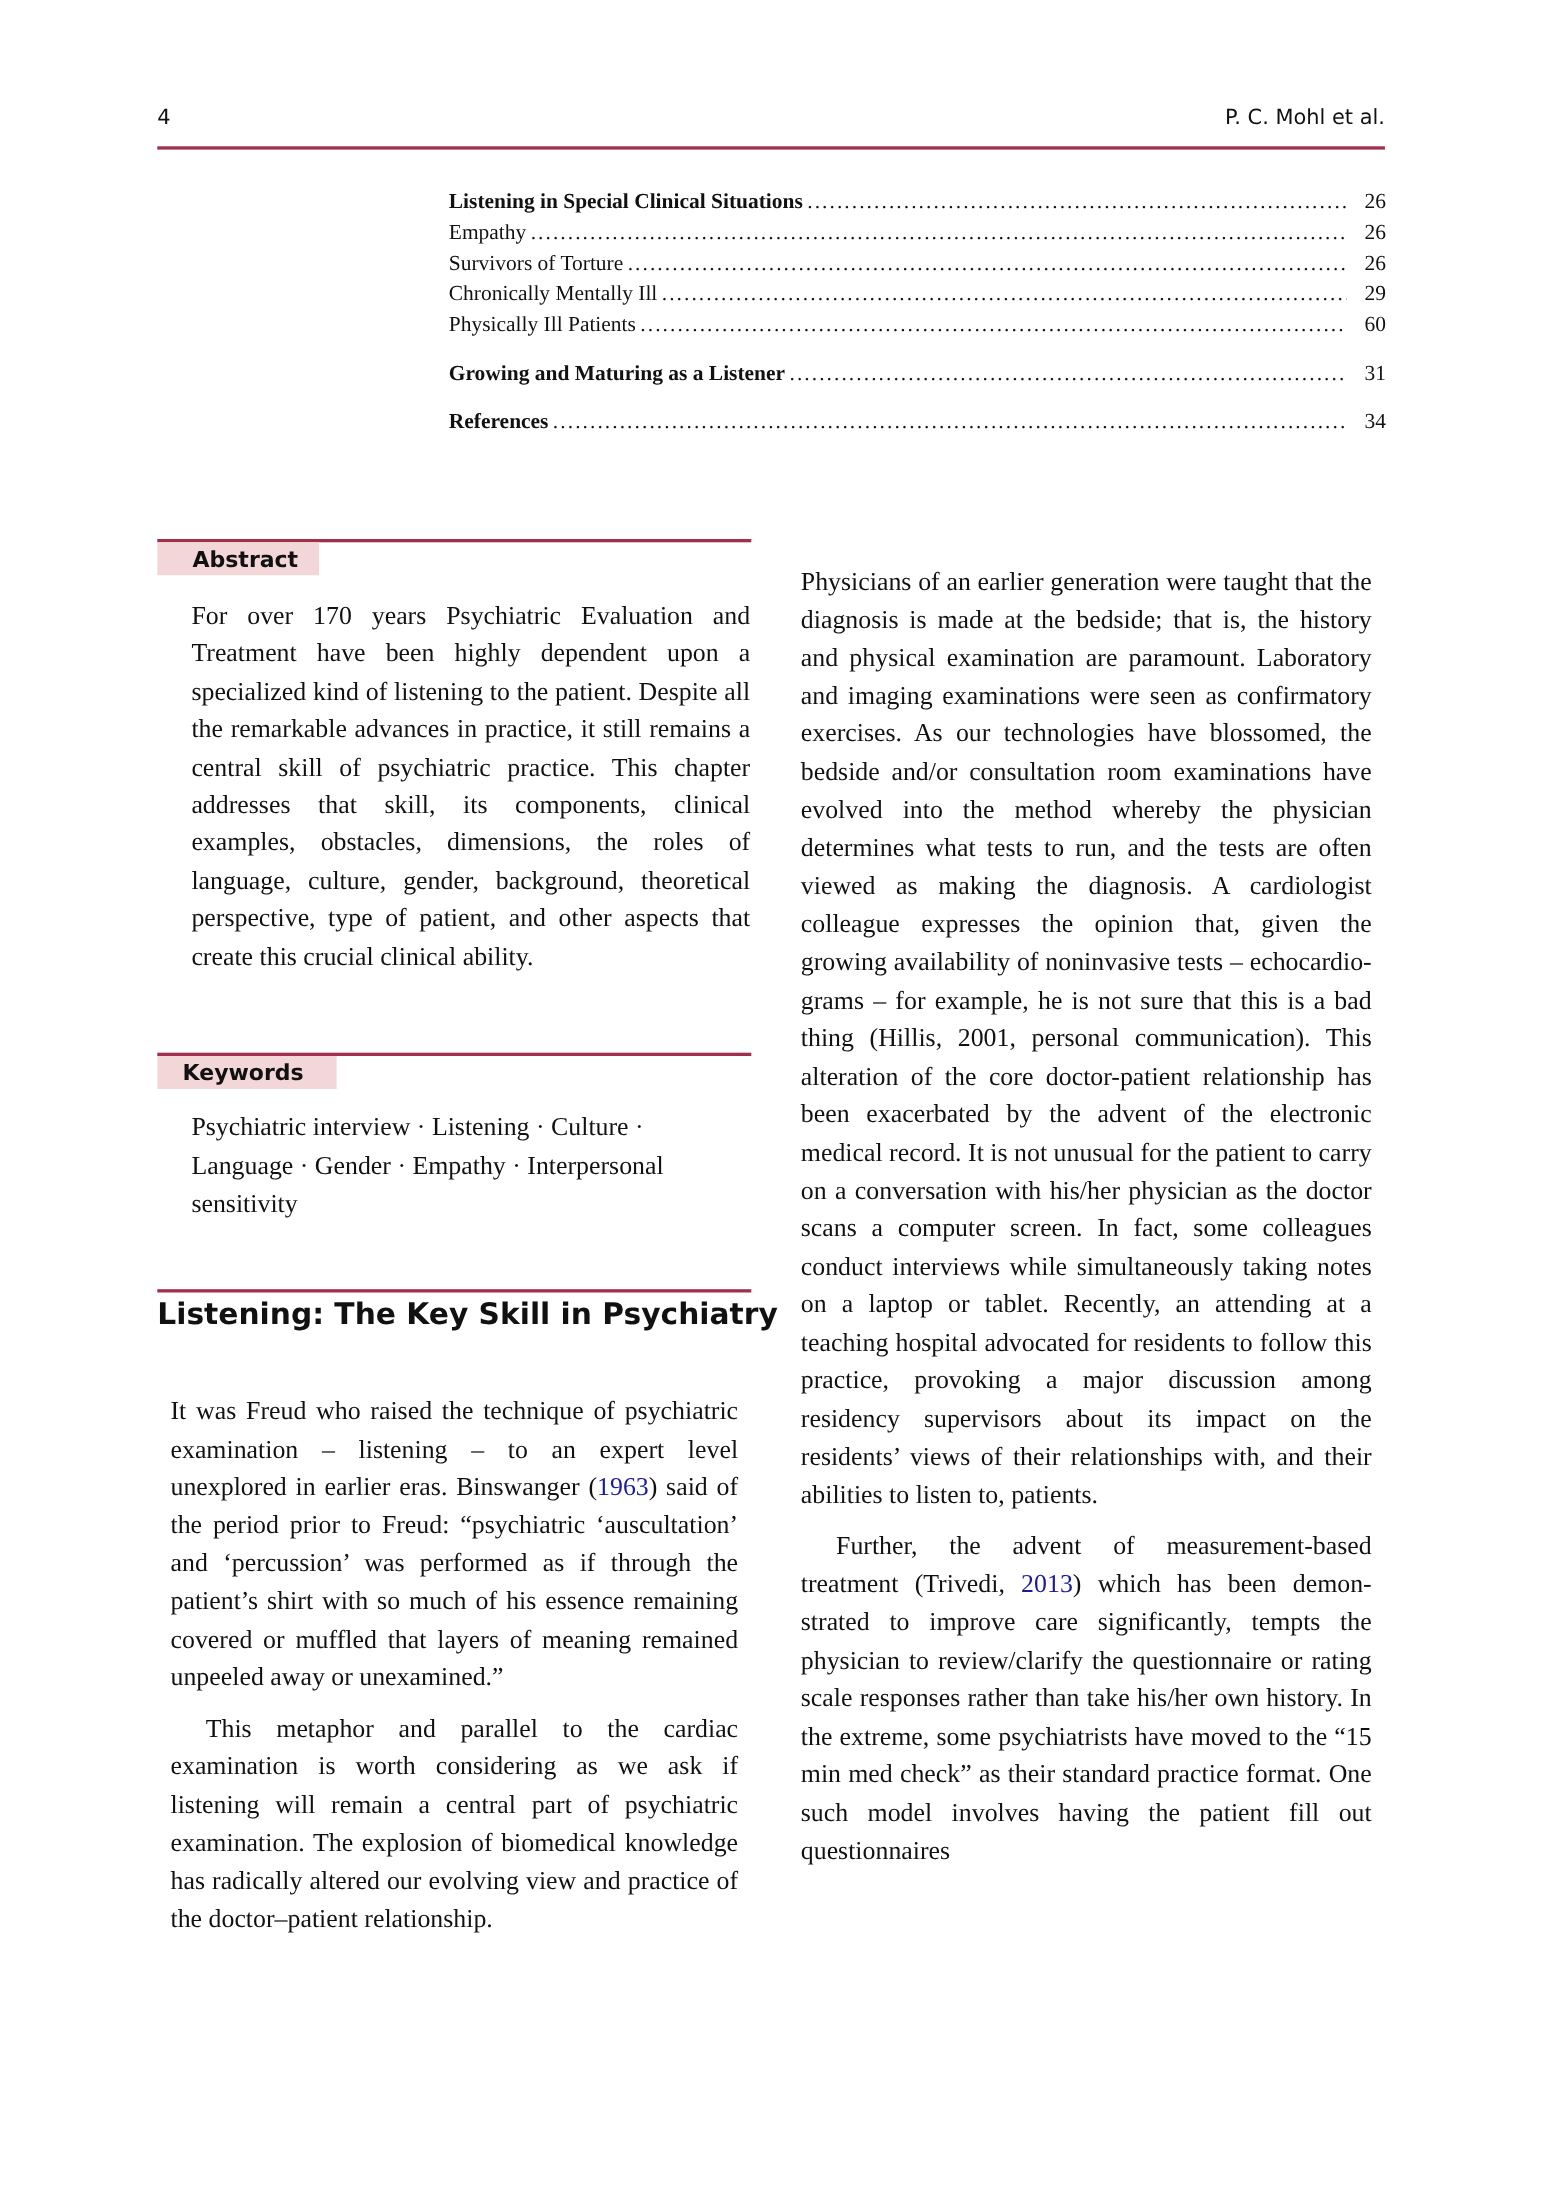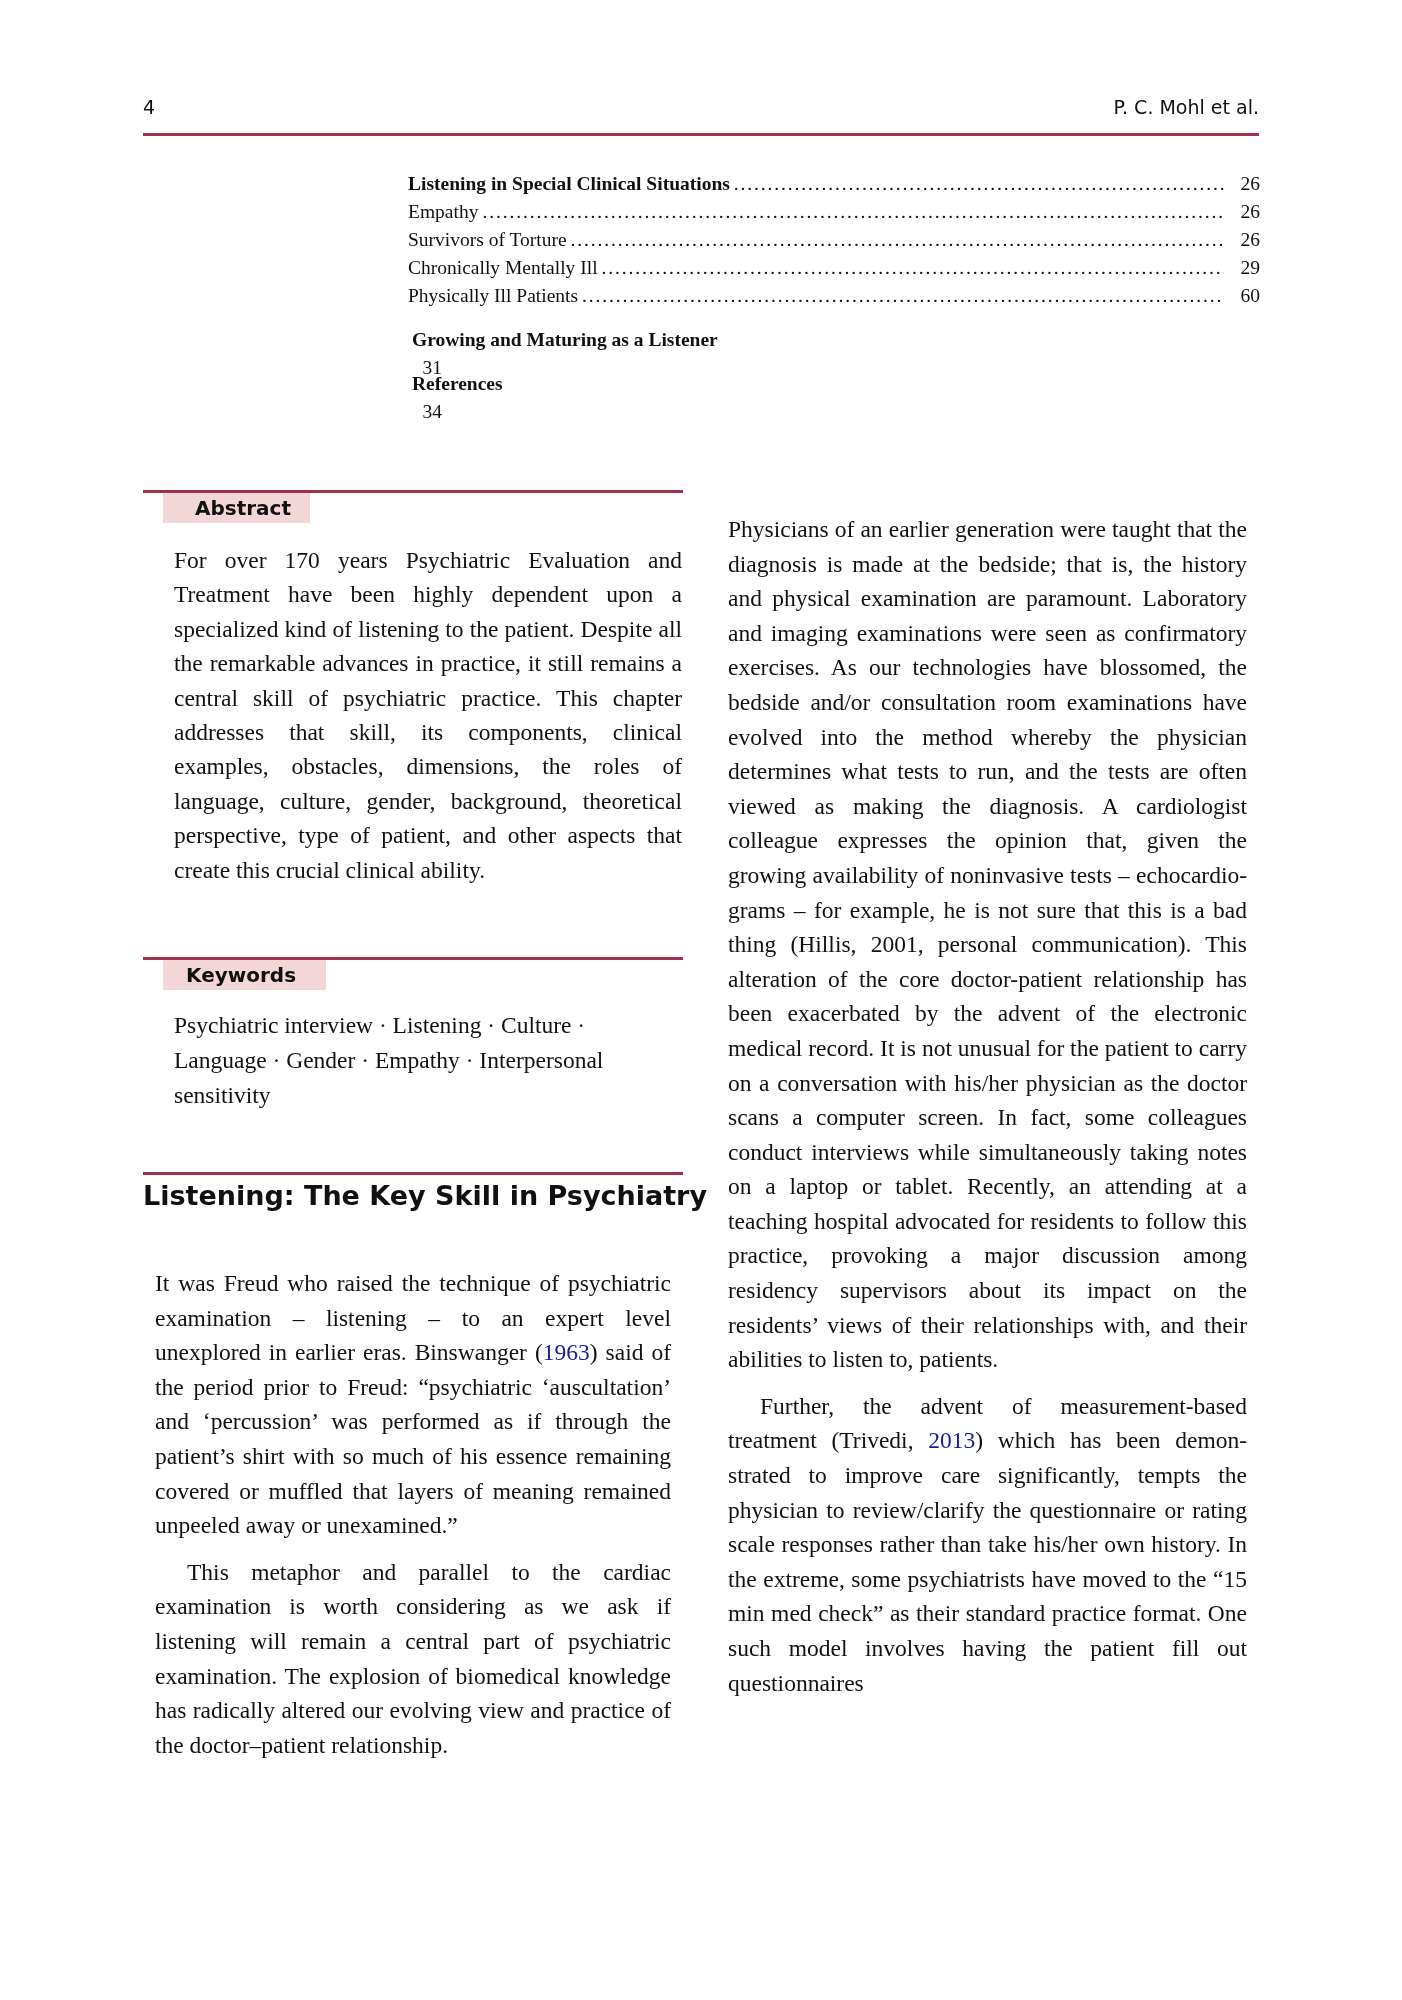--- a/index.html
+++ b/index.html
@@ -8,28 +8,28 @@
   .serif { font-family: "Liberation Serif", "DejaVu Serif", serif; }
 
   #running-head { position:absolute; left:143px; top:96px; width:1116px; height:40px; }
   #page-number { position:absolute; left:0; top:0; font-size:19px; }
   #running-author { position:absolute; right:0; top:0; font-size:19px; }
   #head-rule { position:absolute; left:143px; top:133px; width:1116px; height:3px; background:#a0304b; }
 
   #toc { position:absolute; left:408px; top:170px; width:852px; font-size:19.5px; }
   .toc-row { display:flex; align-items:baseline; height:28px; line-height:28px; }
   .toc-row.main { font-weight:bold; }
-  .toc-row.gap { margin-top:16px;flex-direction:column; }
+  .toc-row.gap { margin-top:16px; }
   .toc-label { white-space:nowrap; }
   .toc-dots { flex:1; overflow:hidden; white-space:nowrap; margin:0 6px 0 4px; font-weight:normal; letter-spacing:2px; }
   .toc-dots::after { content:". . . . . . . . . . . . . . . . . . . . . . . . . . . . . . . . . . . . . . . . . . . . . . . . . . . . . . . . . . . . . . . . . . . . . . . . . . . . . . . . . . . . . . . . . . . . . . . . . . . . . . . . . . . . . . . . . . . . . . . . . . . ."; letter-spacing:-1.5px; }
   .toc-page { width:30px; text-align:right; font-weight:normal; }
 
   .box-rule { position:absolute; left:143px; width:540px; height:3px; background:#a0304b; }
-  .box-label { position:absolute; left:143px; height:30px; background:#f3d6d8; font-size:20px; font-weight:bold; line-height:30px; padding-left:32px; box-sizing:border-box;margin-left:20px; }
+  .box-label { position:absolute; left:143px; height:30px; background:#f3d6d8; font-size:20px; font-weight:bold; line-height:30px; padding-left:32px; box-sizing:border-box; }
   #abstract-rule { top:490px; }
   #abstract-label { top:493px; width:147px; }
   #abstract-text { position:absolute; left:174px; top:543px; width:508px; font-size:23.5px; line-height:34.4px; text-align:justify; hyphens:manual; }
   #keywords-rule { top:957px; }
   #keywords-label { top:960px; width:163px;padding-left:23px; }
   #keywords-text { position:absolute; left:174px; top:1008px; width:508px; font-size:23.5px; line-height:35px; }
 
   #section-rule { top:1172px; }
   #section-title { position:absolute; left:143px; top:1180px; font-size:27px; font-weight:bold; letter-spacing:0px; }
 

